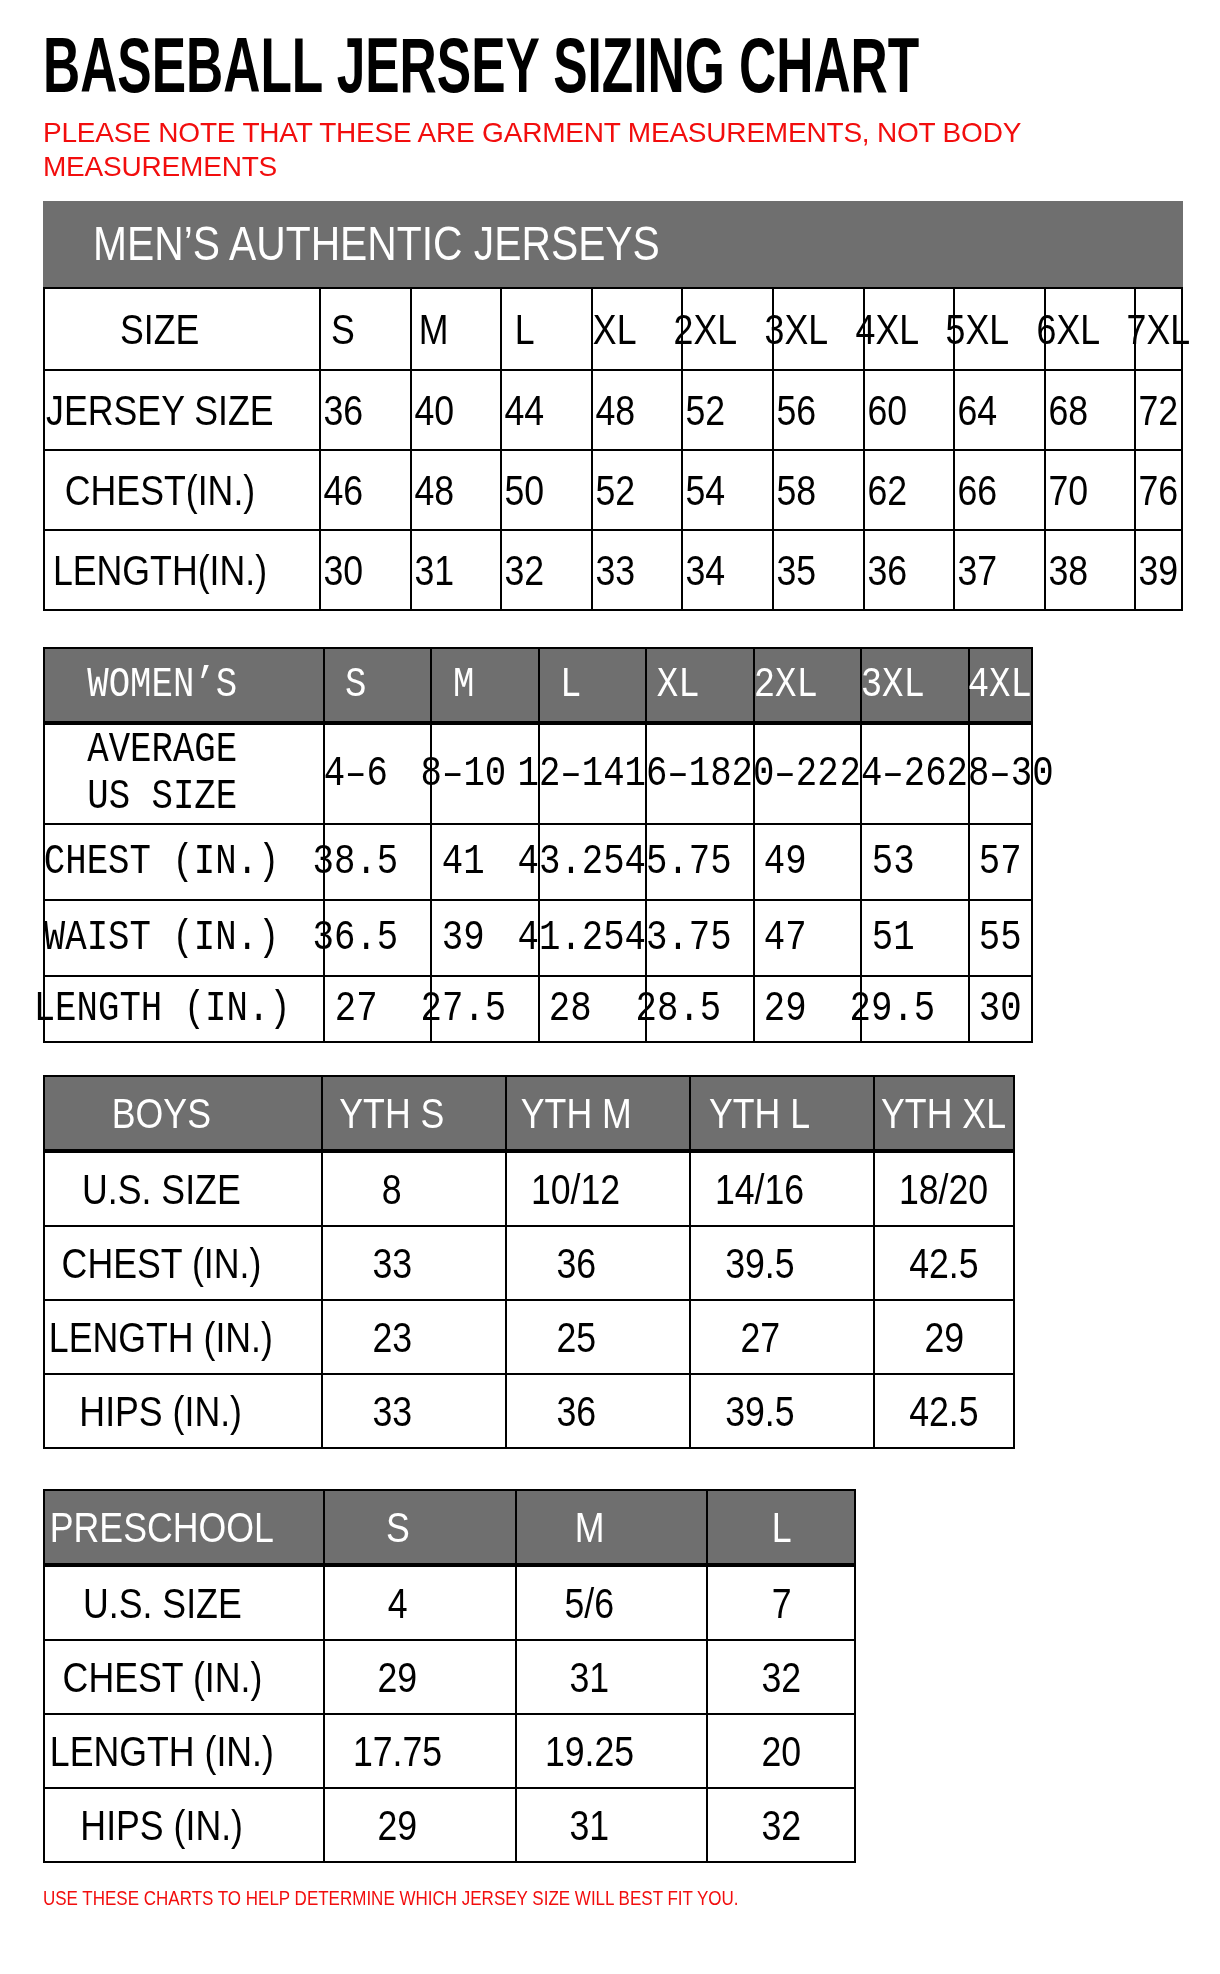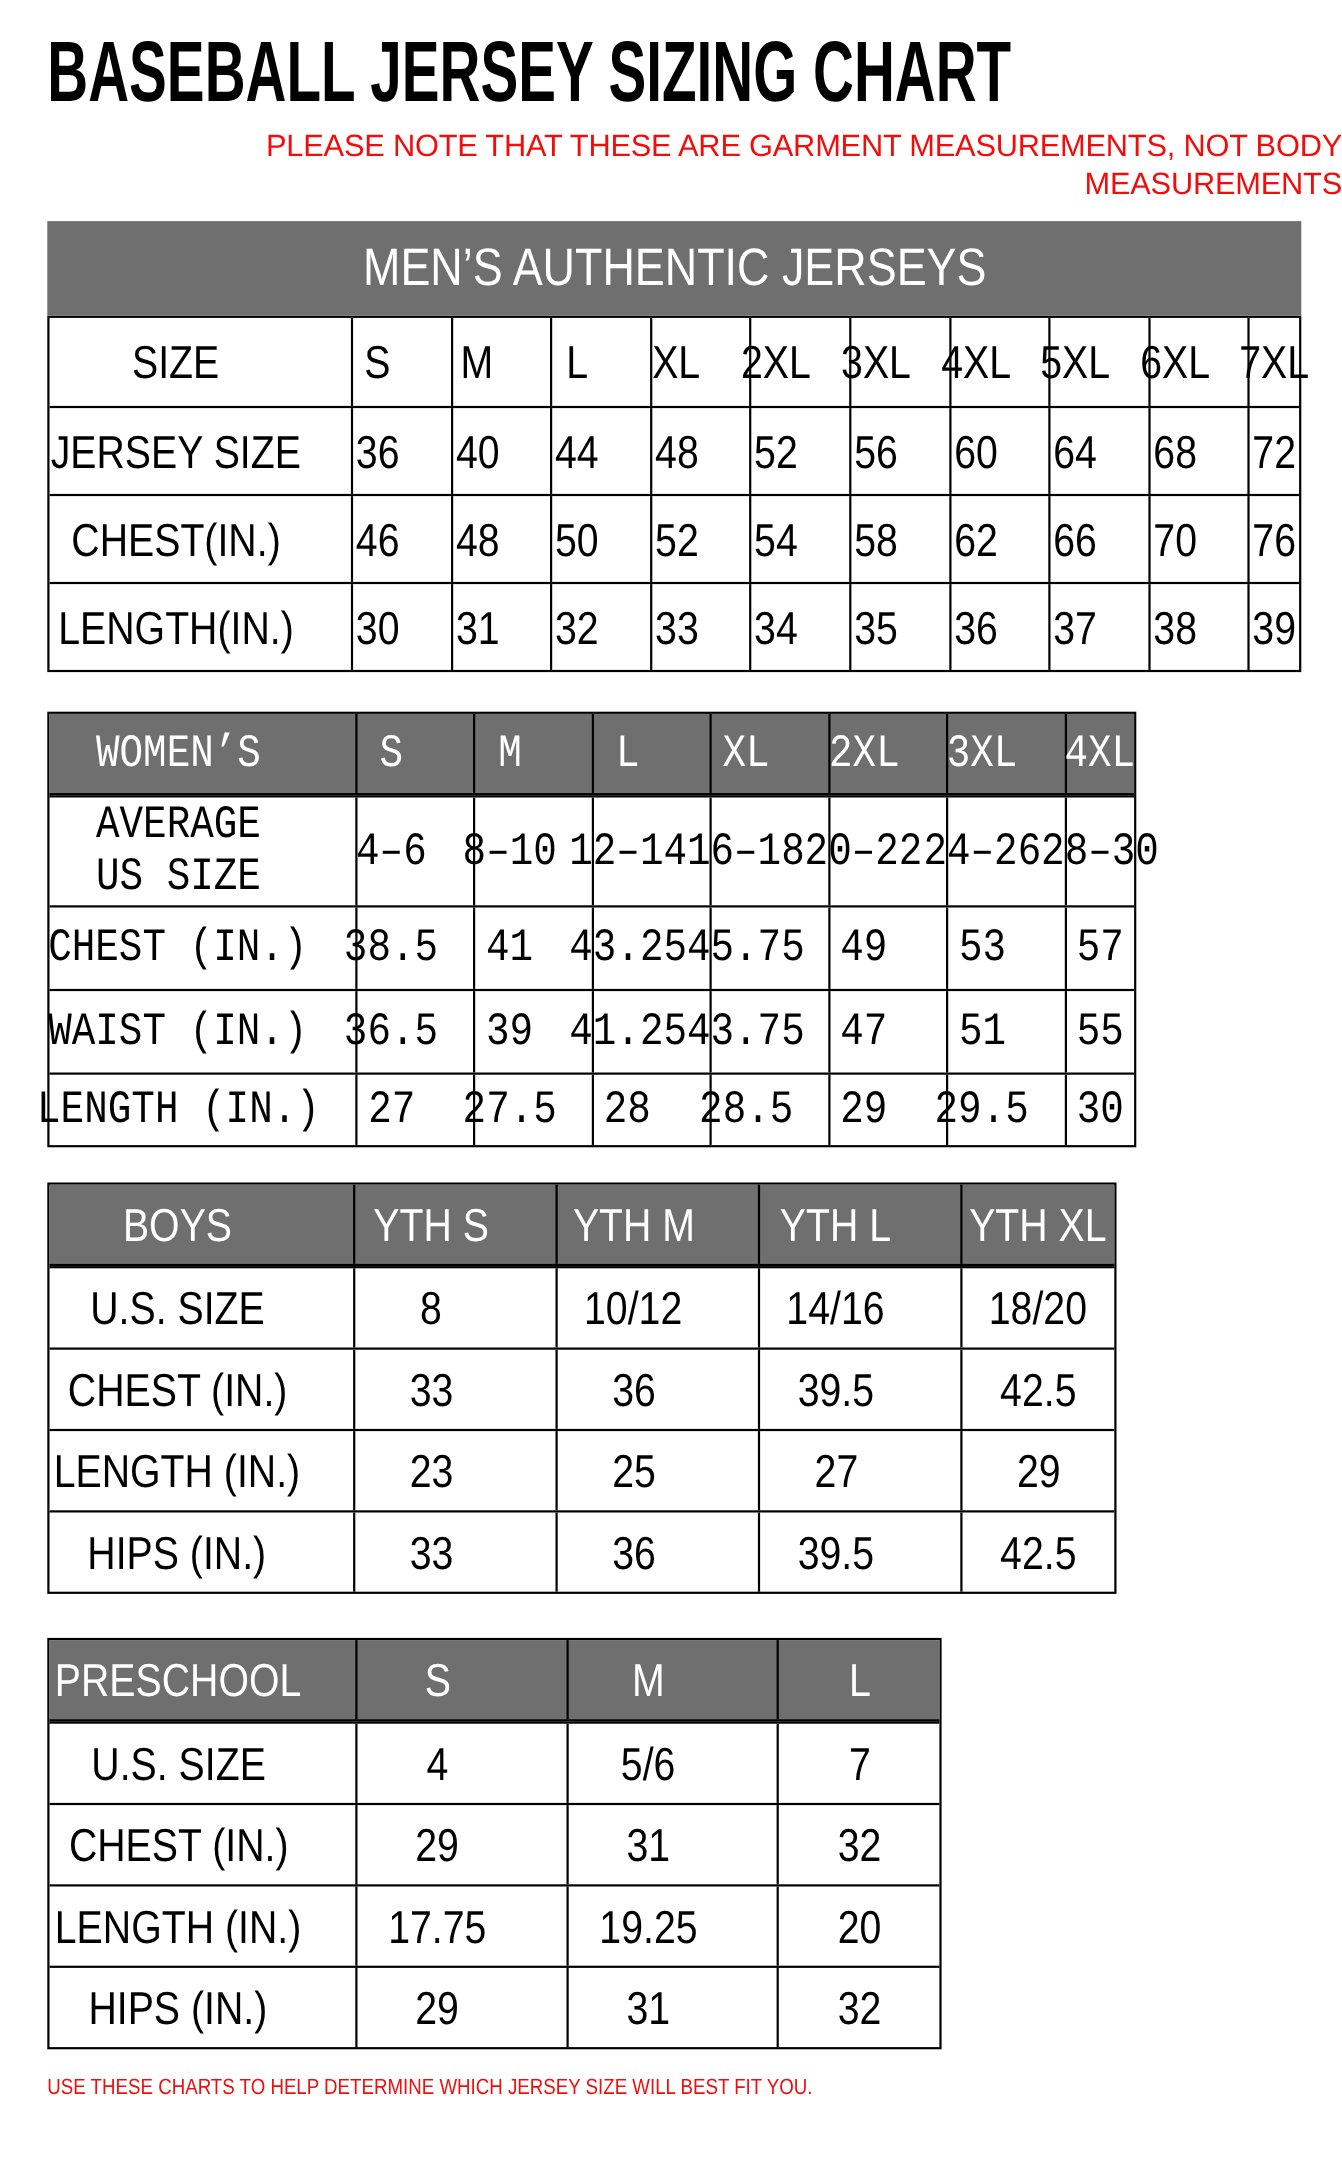--- a/index.html
+++ b/index.html
@@ -18,27 +18,27 @@
   .page{ padding:26px 0 26px 43px; }
 
   h1.title{ margin:0 0 12px 0; font-size:78px; line-height:1.0; font-weight:700; }
   .title-squeeze{
     display:inline-block; transform:scaleX(0.66); transform-origin:0 60%;
     white-space:nowrap; letter-spacing:0;
   }
 
   .note{
     color:var(--red); font-size:28px; line-height:1.2; letter-spacing:-0.2px;
-    margin:0 0 18px 0; font-weight:400;text-align:right;
+    margin:0 0 18px 0; font-weight:400;
   }
 
   .table-block{ position:relative; }
   .banner{
     height:86px; background:var(--gray); color:var(--headertext);
-    display:flex; align-items:center; justify-content:center;
+    display:flex; align-items:center; 
   }
   .banner .cnd{ font-size:48px; }
 
   .grid{ border:2px solid var(--border); background:#fff; }
   .t-row{ display:flex; min-height:var(--rowh,78px);gap:44px; }
   .t-row + .t-row{ border-top:2px solid var(--border); }
   .header-row{ background:var(--gray); color:var(--headertext); border-bottom:2px solid var(--border); }
   .t-cell{ display:flex; align-items:center; justify-content:center; text-align:center; padding:2px 4px; }
   .t-cell + .t-cell{ border-left:2px solid var(--border); }
   .label-cell{ flex:none; width:var(--labelw,230px); }

